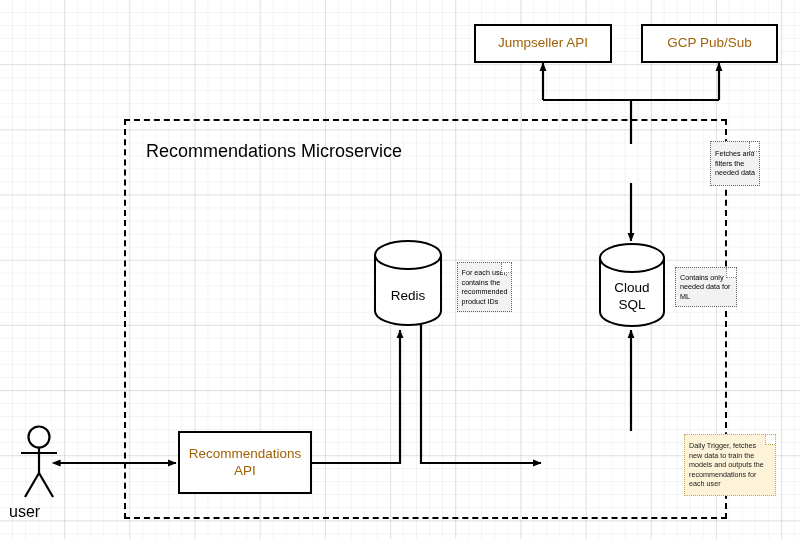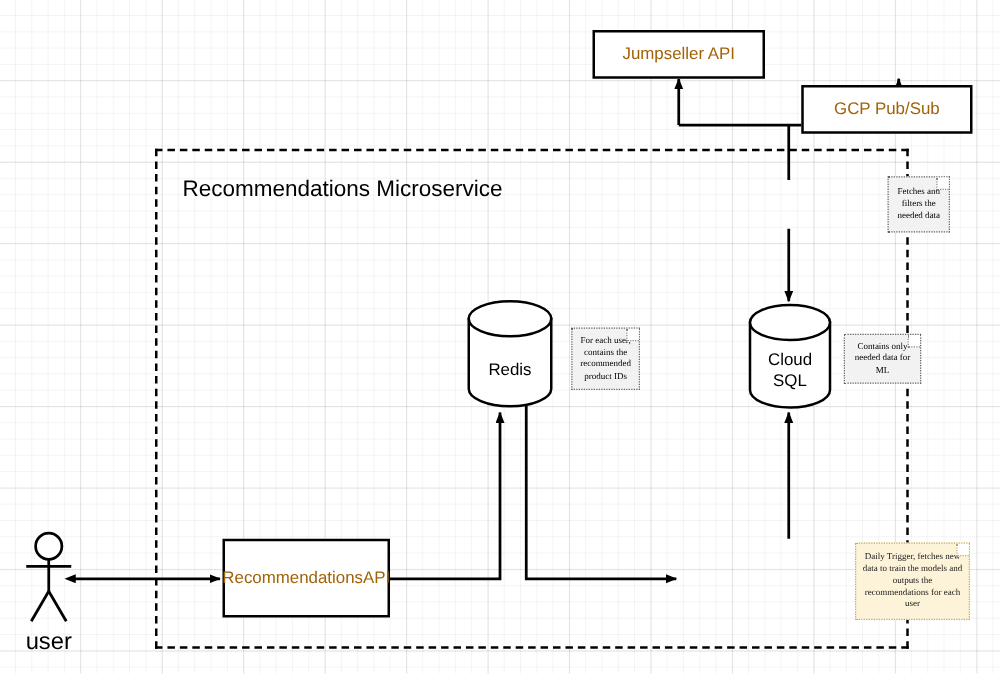--- a/index.html
+++ b/index.html
@@ -82,23 +82,22 @@
     position: absolute;
     box-sizing: border-box;
     border: 1px dotted #666666;
     background: #f2f2f2;
     font-size: 7.2px;
     line-height: 1.32;
     color: #000000;
     display: flex;
     align-items: center;
     justify-content: center;
-    text-align: center;
+    text-align: left;
     padding: 3px 4px;
-    font-family: Liberation Serif, serif;
   }
   .note .fold {
     position: absolute;
     top: 0;
     right: 0;
     width: 9px;
     height: 9px;
     background: #ffffff;
     border-left: 1px dotted #888888;
     border-bottom: 1px dotted #888888;
@@ -109,23 +108,23 @@
     color: #1a1a1a;
   }
   .note.note-orange .fold {
     background: #ffffff;
     border-left: 1px dotted #c8a95c;
     border-bottom: 1px dotted #c8a95c;
   }
 
   .actor-label {
     position: absolute;
-    font-size: 19px;
-    color: #000000;
-    text-align: center;
+    font-size: 16px;
+    color: #000000;
+    text-align: left;
     width: 60px;
   }
 </style>
 </head>
 <body>
 
 <div id="canvas">
 
   <svg id="wires" viewBox="0 0 800 539">
     <defs>
@@ -183,21 +182,21 @@
     </g>
   </svg>
 
   <div class="container-box" style="left:124px; top:119px; width:603px; height:400px;"></div>
   <div class="container-label" style="left:146px; top:141px;">Recommendations Microservice</div>
 
   <div class="node proc-box" style="left:474px; top:24px; width:138px; height:39px;">
     <span>Jumpseller API</span>
   </div>
 
-  <div class="node proc-box" style="left:641px; top:24px; width:137px; height:39px;margin-top:44px;">
+  <div class="node proc-box" style="left:641px; top:24px; width:137px; height:39px;">
     <span>GCP Pub/Sub</span>
   </div>
 
 
   <div class="note" style="left:710px; top:141px; width:50px; height:45px;">
     <span class="fold"></span>
     <span>Fetches and filters the needed data</span>
   </div>
 
   <div class="cyl-label" style="left:375px; top:286px; width:66px; height:20px;">
@@ -212,21 +211,21 @@
   <div class="cyl-label" style="left:600px; top:279px; width:64px; height:34px; flex-direction:column;justify-content:flex-end;">
     <span>Cloud</span>
     <span>SQL</span>
   </div>
 
   <div class="note" style="left:675px; top:267px; width:62px; height:40px;">
     <span class="fold"></span>
     <span>Contains only needed data for ML</span>
   </div>
 
-  <div class="node proc-box" style="left:178px; top:431px; width:134px; height:63px; flex-direction:row;">
+  <div class="node proc-box" style="left:178px; top:431px; width:134px; height:63px; flex-direction:column;">
     <span>Recommendations</span>
     <span>API</span>
   </div>
 
 
   <div class="note note-orange" style="left:684px; top:434px; width:92px; height:62px;">
     <span class="fold"></span>
     <span>Daily Trigger, fetches new data to train the models and outputs the recommendations for each user</span>
   </div>
 

